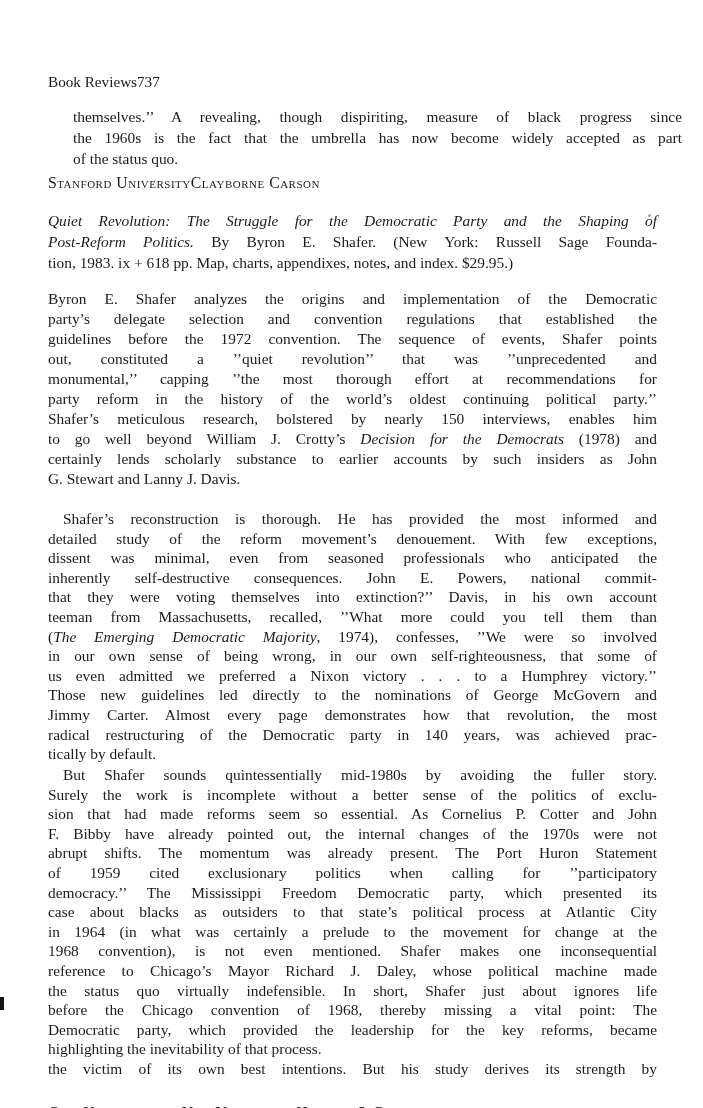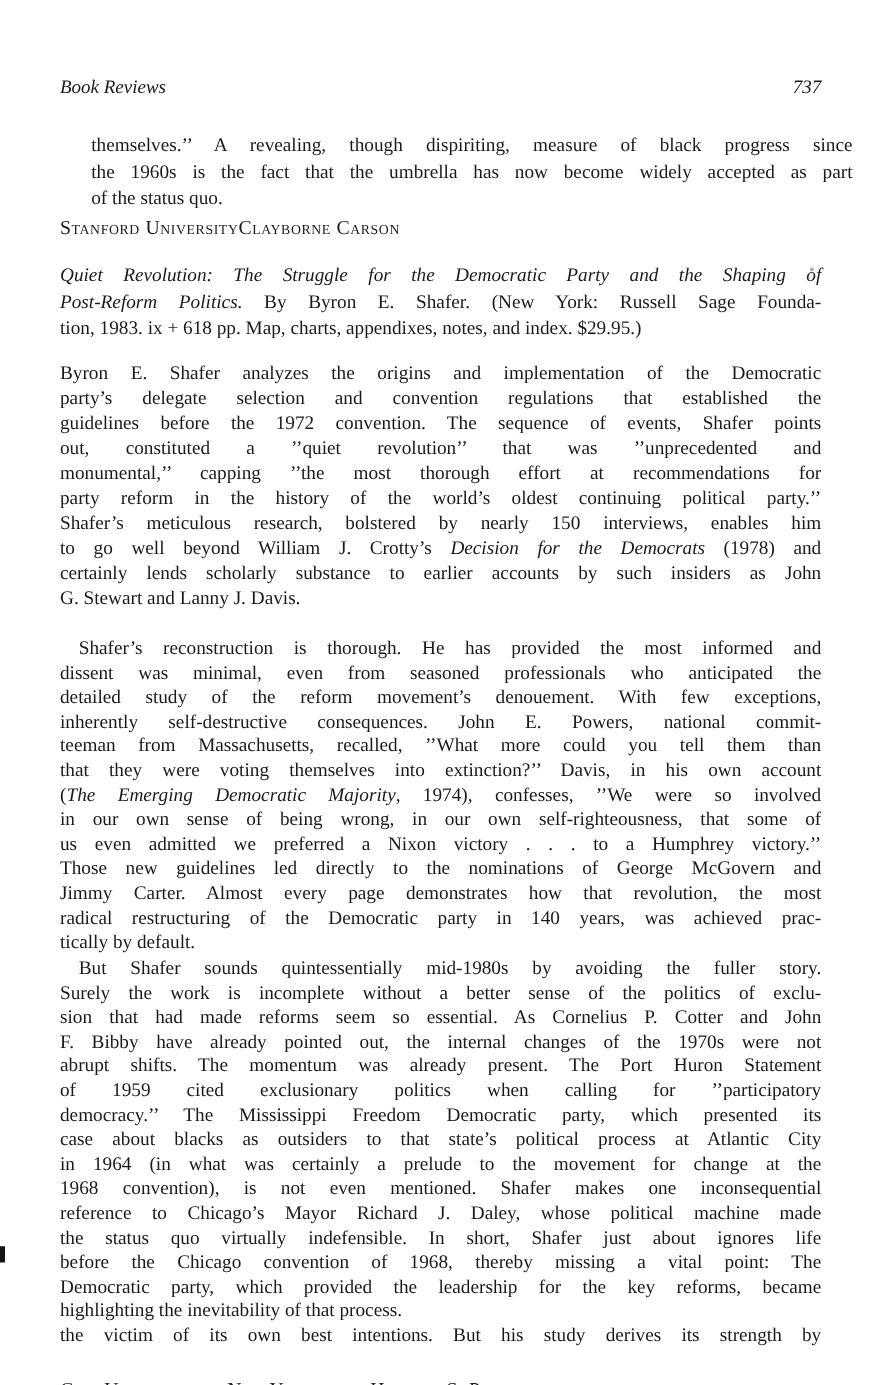--- a/index.html
+++ b/index.html
@@ -14,25 +14,23 @@
     font-family: "Liberation Serif", "DejaVu Serif", serif;
     color: #1a1a1a;
     overflow: hidden;
   }
   .block {
     position: absolute;
     left: 48px;
     width: 609px;
   }
   .header-row {
-    top: 61px;
+    top: 73px;
     display: flex;
-    justify-content: space-between;
     font-size: 15.2px;
-    font-style: italic;
   }
   .para .line {
     font-size: 15.4px;
     line-height: 20px;
     text-align: justify;
     text-align-last: justify;
     white-space: normal;
   }
   .para .line.last {
     text-align-last: left;
@@ -110,25 +108,25 @@
     <div class="line"><span>monumental,’’ capping ’’the most thorough effort at recommendations for</span></div>
     <div class="line"><span>party reform in the history of the world’s oldest continuing political party.’’</span></div>
     <div class="line"><span>Shafer’s meticulous research, bolstered by nearly 150 interviews, enables him</span></div>
     <div class="line"><span>to go well beyond William J. Crotty’s </span><span class="em">Decision for the Democrats</span><span> (1978) and</span></div>
     <div class="line"><span>certainly lends scholarly substance to earlier accounts by such insiders as John</span></div>
     <div class="line last"><span>G. Stewart and Lanny J. Davis.</span></div>
   </div>
 
 <div class="block para indent" id="review-para-2">
     <div class="line"><span>Shafer’s reconstruction is thorough. He has provided the most informed and</span></div>
+    <div class="line"><span>detailed study of the reform movement’s denouement. With few exceptions,</span></div>
     <div class="line"><span>dissent was minimal, even from seasoned professionals who anticipated the</span></div>
-    <div class="line"><span>detailed study of the reform movement’s denouement. With few exceptions,</span></div>
     <div class="line"><span>inherently self-destructive consequences. John E. Powers, national commit-</span></div>
+    <div class="line"><span>that they were voting themselves into extinction?’’ Davis, in his own account</span></div>
     <div class="line"><span>teeman from Massachusetts, recalled, ’’What more could you tell them than</span></div>
-    <div class="line"><span>that they were voting themselves into extinction?’’ Davis, in his own account</span></div>
     <div class="line"><span>(</span><span class="em">The Emerging Democratic Majority</span><span>, 1974), confesses, ’’We were so involved</span></div>
     <div class="line"><span>in our own sense of being wrong, in our own self-righteousness, that some of</span></div>
     <div class="line"><span>us even admitted we preferred a Nixon victory . . . to a Humphrey victory.’’</span></div>
     <div class="line"><span>Those new guidelines led directly to the nominations of George McGovern and</span></div>
     <div class="line"><span>Jimmy Carter. Almost every page demonstrates how that revolution, the most</span></div>
     <div class="line"><span>radical restructuring of the Democratic party in 140 years, was achieved prac-</span></div>
     <div class="line last"><span>tically by default.</span></div>
   </div>
 
 <div class="block para indent" id="review-para-3">

